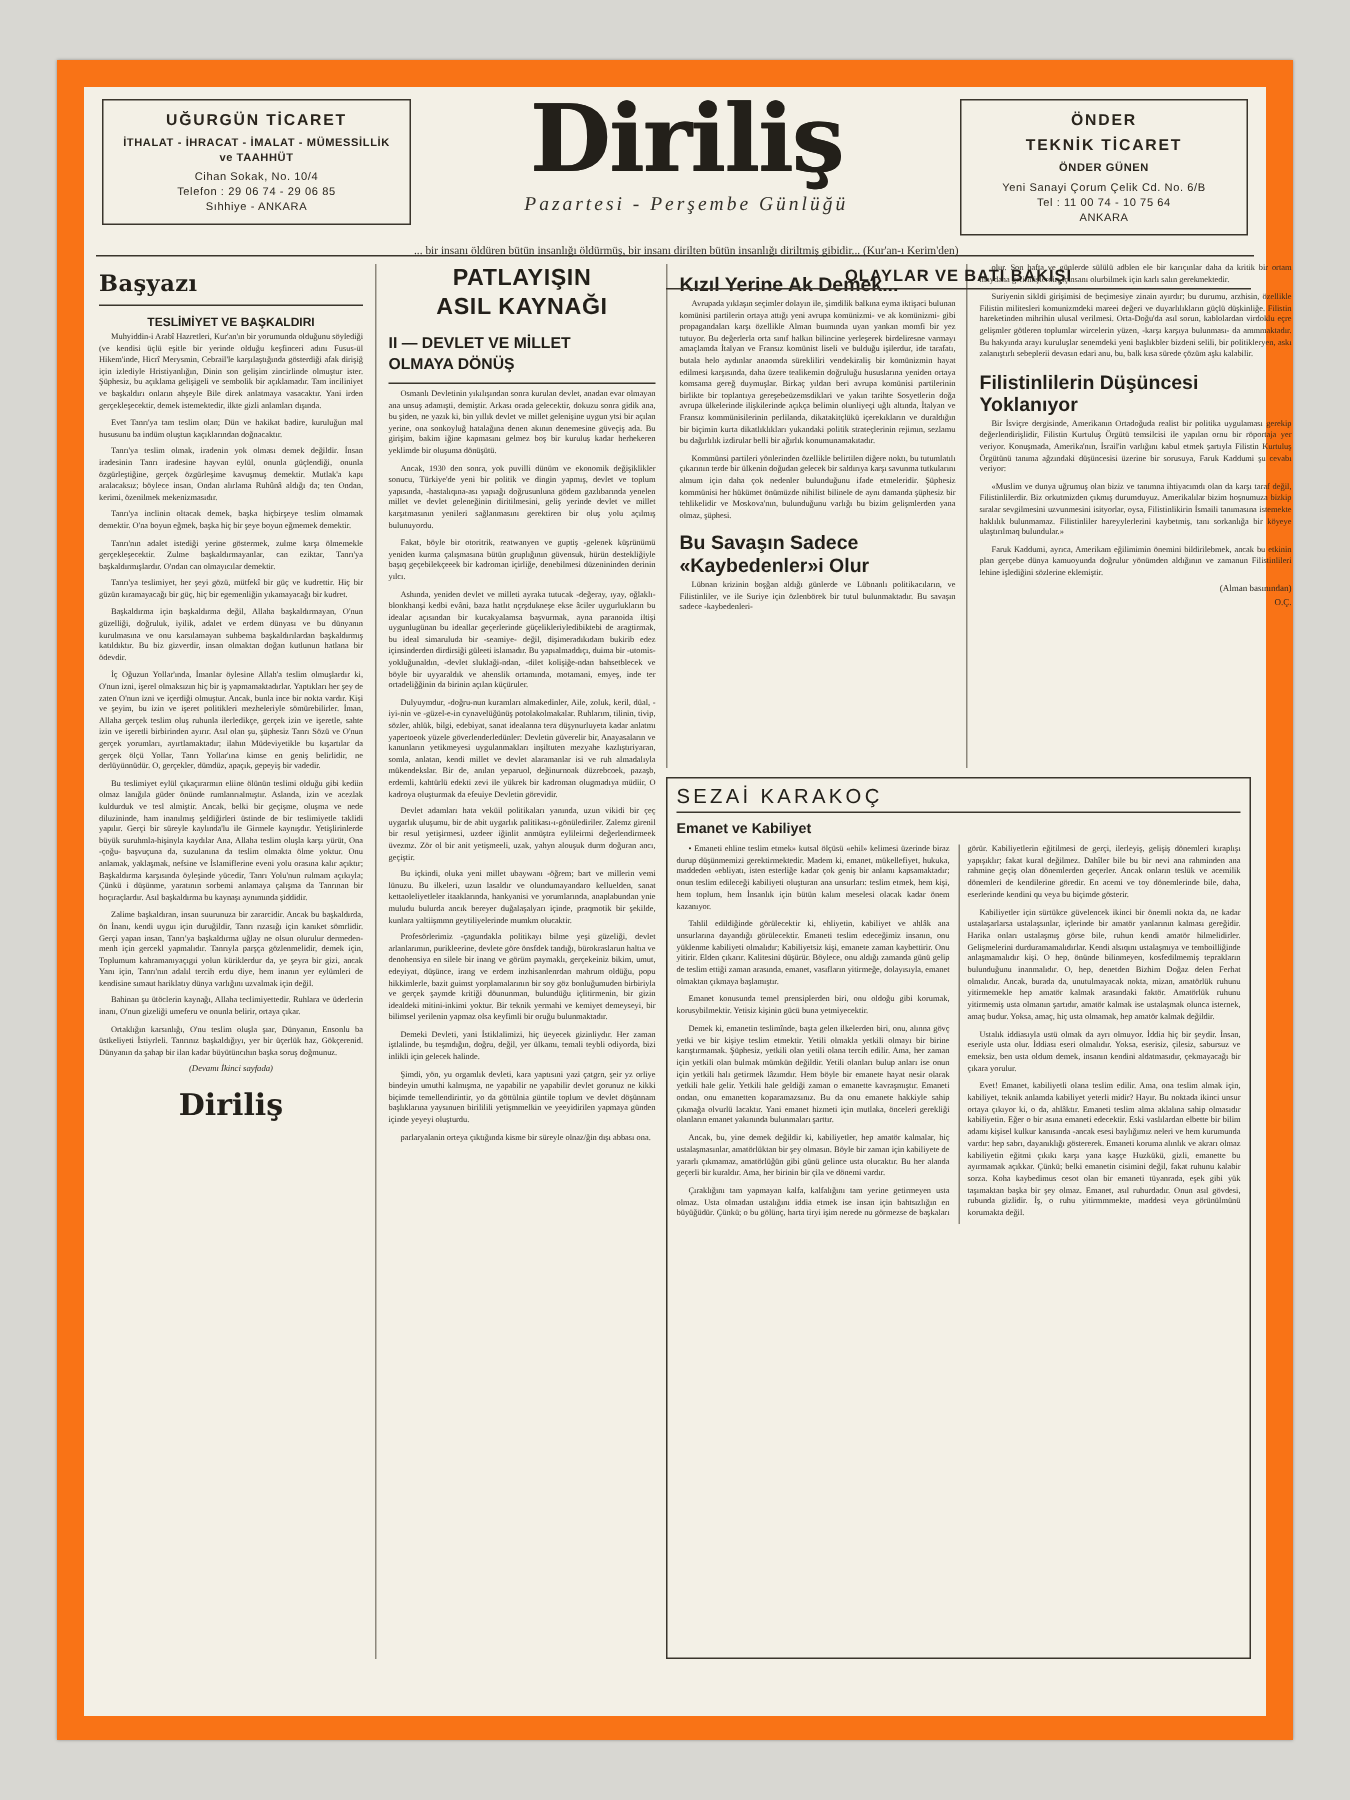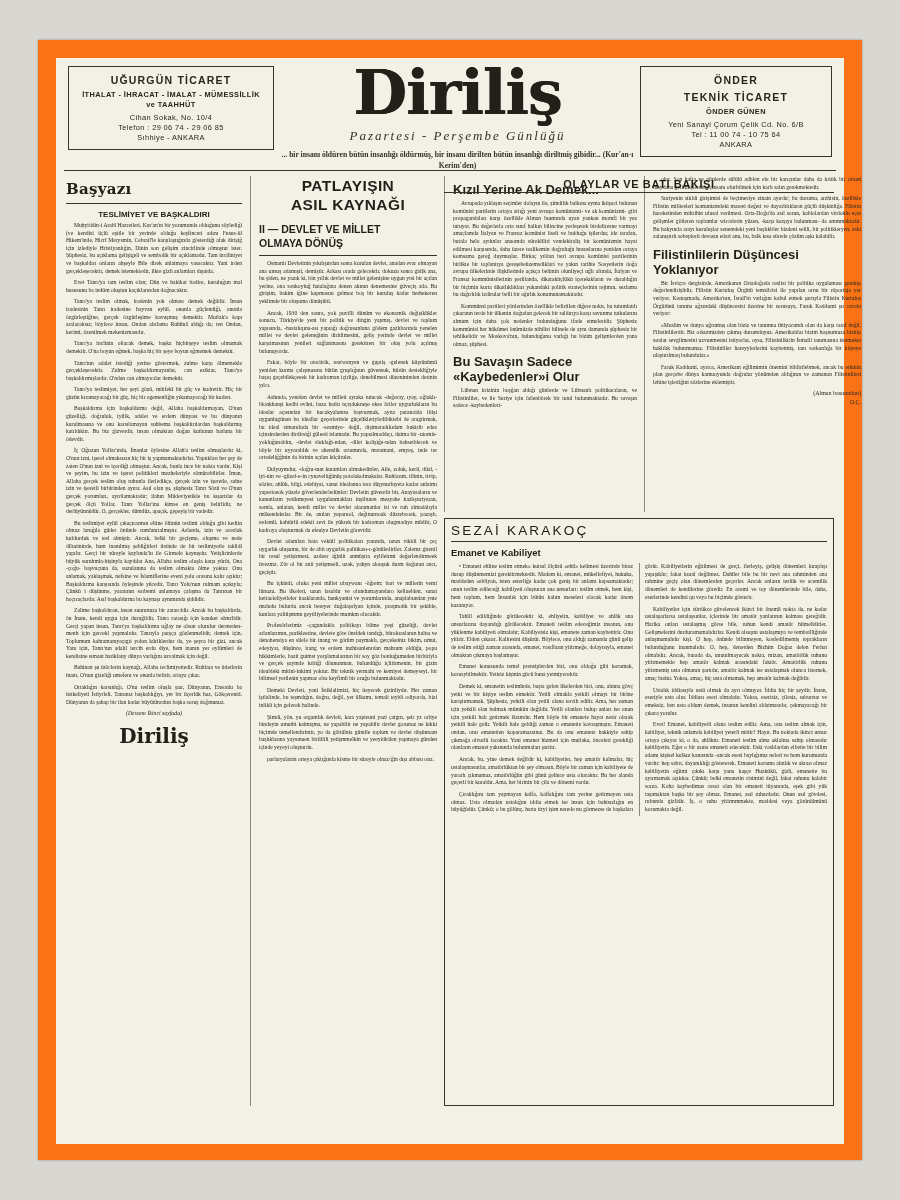--- a/index.html
+++ b/index.html
@@ -94,23 +94,22 @@
     font-size: 13px;
     font-style: italic;
     letter-spacing: 2px;
     color: #33302a;
     margin-top: 2px;
   }
   .paper-motto {
     font-family: "Liberation Serif", serif;
     font-size: 7.6px;
     color: #34302a;
-    margin-top: 5px;
+    margin-top: 17px;
     line-height: 1.5;
-    font-weight: bold;
   }
 
   .issue-bar {
     position: relative;
     height: 16px;
     margin: 0 8px;
     border-bottom: 2px solid #3a352c;
     font-family: "Liberation Sans", sans-serif;
     font-size: 7.6px;
     color: #2e2a22;

